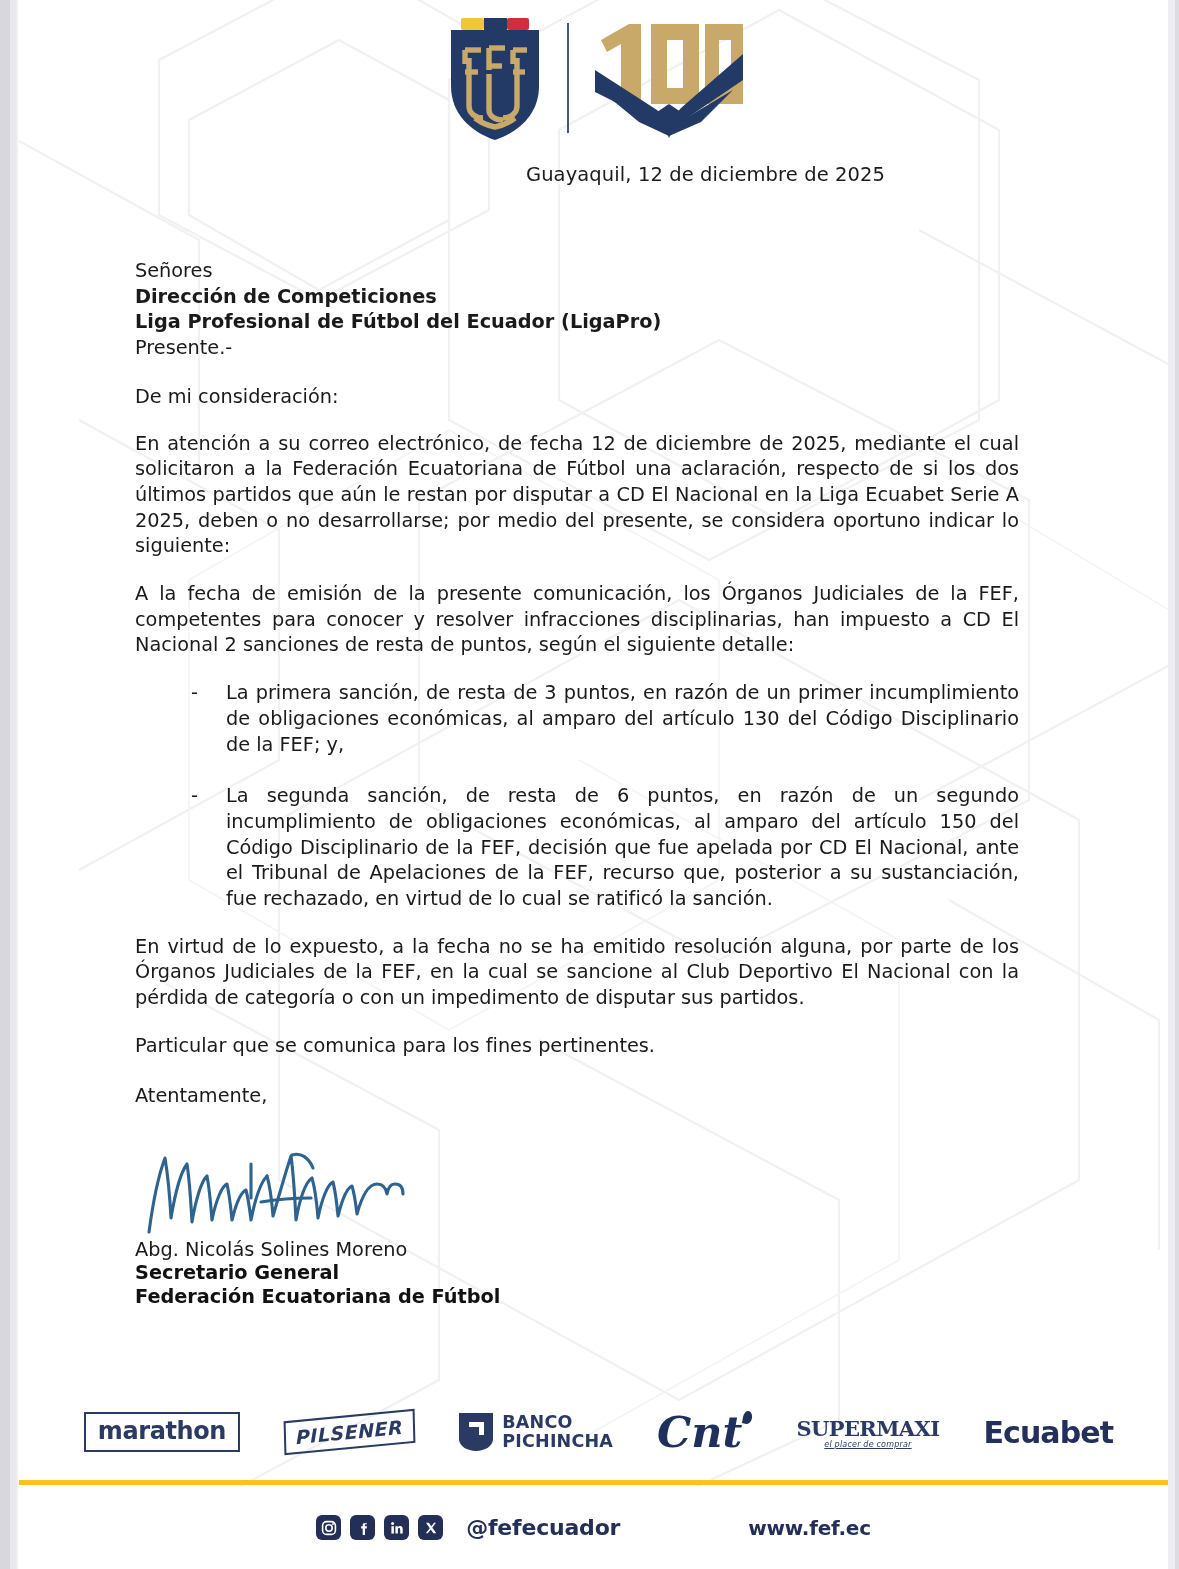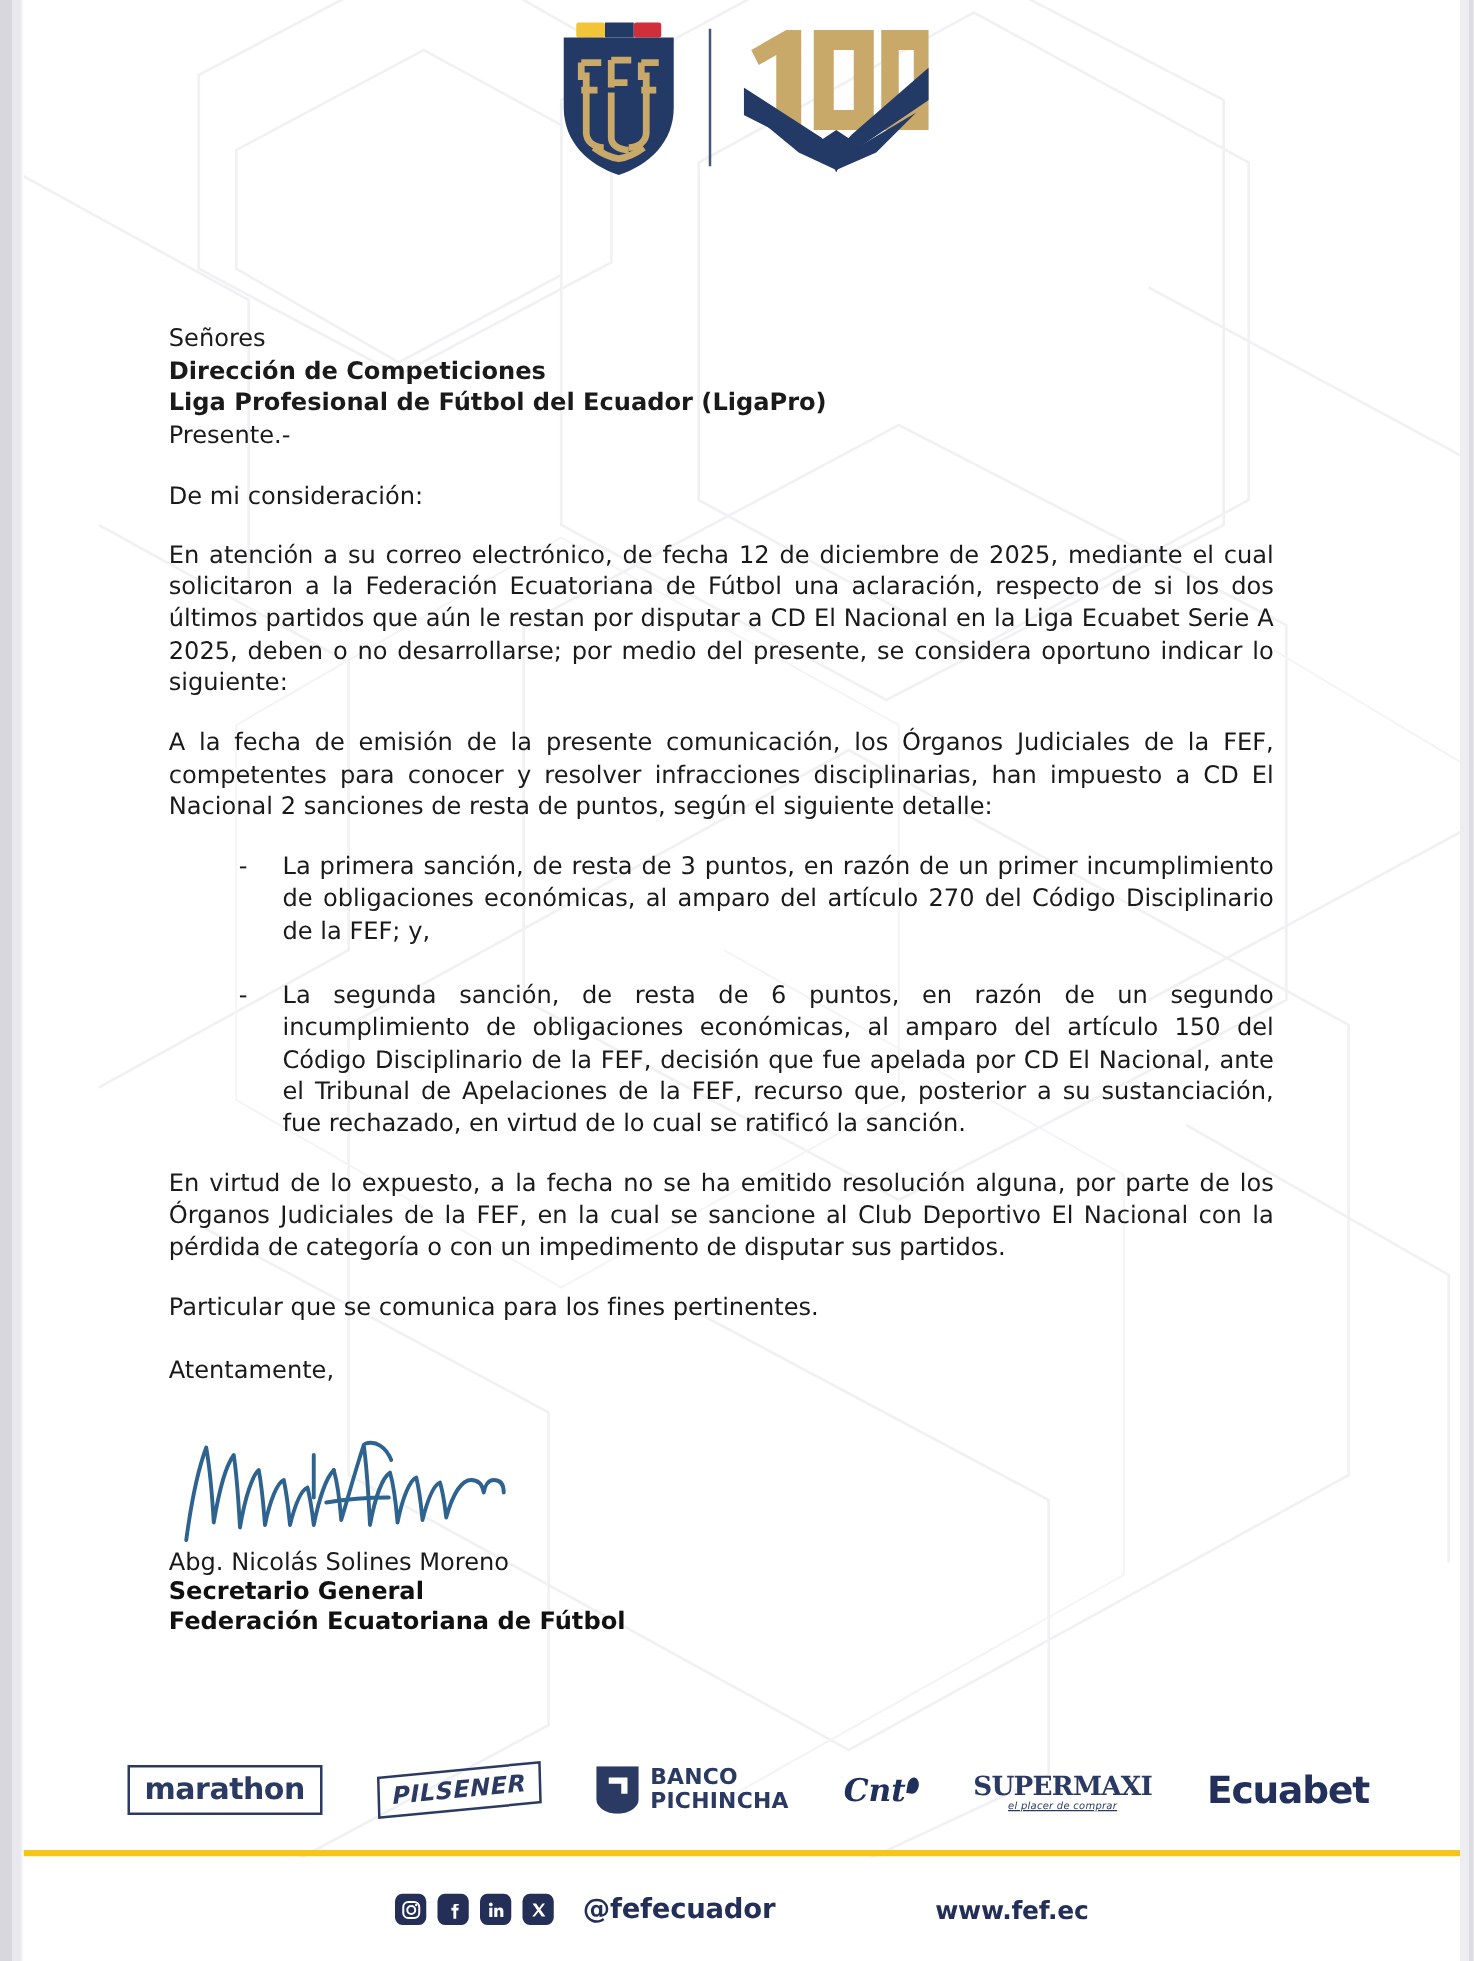--- a/index.html
+++ b/index.html
@@ -167,21 +167,21 @@
   .sp-banco .mark { width: 34px; height: 38px; }
   .sp-banco .txt {
     color: #2b3a63;
     font-weight: bold;
     font-size: 17.5px;
     line-height: 19px;
     letter-spacing: .2px;
   }
   .sp-cnt {
     color: #20305c;
-    font-size: 25px;
+    font-size: 43px;
     font-style: italic;
     font-family: "DejaVu Serif", serif;
     font-weight: bold;
     position: relative;
     padding-right: 10px;
   }
   .sp-cnt .dot {
     position: absolute;
     right: 0; top: 4px;
     width: 9px; height: 13px;
@@ -329,40 +329,43 @@
         <g fill="#233a66">
           <path d="M0 52 L62 92 L74 104 L74 118 L60 104 L0 74 Z"></path>
           <path d="M10 76 L74 108 L74 118 L44 104 Z"></path>
           <path d="M148 36 L86 90 L74 104 L74 118 L92 100 L148 62 Z"></path>
           <path d="M138 72 L74 110 L74 118 L106 104 Z"></path>
           <path d="M62 94 L74 86 L86 94 L74 120 Z"></path>
         </g>
       </svg>
     </div>
 
+    <div class="date-line">
+      <span class="inner">Guayaquil, 12 de diciembre de 2025</span>
+    </div>
 
     <div class="body-block">
 
       <div class="addressee">
         <div>Señores</div>
         <div class="b">Dirección de Competiciones</div>
         <div class="b">Liga Profesional de Fútbol del Ecuador (LigaPro)</div>
         <div>Presente.-</div>
       </div>
 
       <p class="para tight">De mi consideración:</p>
 
       <p class="para">En atención a su correo electrónico, de fecha 12 de diciembre de 2025, mediante el cual solicitaron a la Federación Ecuatoriana de Fútbol una aclaración, respecto de si los dos últimos partidos que aún le restan por disputar a CD El Nacional en la Liga Ecuabet Serie A 2025, deben o no desarrollarse; por medio del presente, se considera oportuno indicar lo siguiente:</p>
 
       <p class="para">A la fecha de emisión de la presente comunicación, los Órganos Judiciales de la FEF, competentes para conocer y resolver infracciones disciplinarias, han impuesto a CD El Nacional 2 sanciones de resta de puntos, según el siguiente detalle:</p>
 
       <ul class="sanctions">
         <li>
           <span class="dash">-</span>
-          <span>La primera sanción, de resta de 3 puntos, en razón de un primer incumplimiento de obligaciones económicas, al amparo del artículo 270 del Código Disciplinario de la FEF; y,</span>
+          <span>La primera sanción, de resta de 3 puntos, en razón de un primer incumplimiento de obligaciones económicas, al amparo del artículo 130 del Código Disciplinario de la FEF; y,</span>
         </li>
         <li>
           <span class="dash">-</span>
           <span>La segunda sanción, de resta de 6 puntos, en razón de un segundo incumplimiento de obligaciones económicas, al amparo del artículo 150 del Código Disciplinario de la FEF, decisión que fue apelada por CD El Nacional, ante el Tribunal de Apelaciones de la FEF, recurso que, posterior a su sustanciación, fue rechazado, en virtud de lo cual se ratificó la sanción.</span>
         </li>
       </ul>
 
       <p class="para">En virtud de lo expuesto, a la fecha no se ha emitido resolución alguna, por parte de los Órganos Judiciales de la FEF, en la cual se sancione al Club Deportivo El Nacional con la pérdida de categoría o con un impedimento de disputar sus partidos.</p>
 
       <p class="para">Particular que se comunica para los fines pertinentes.</p>

